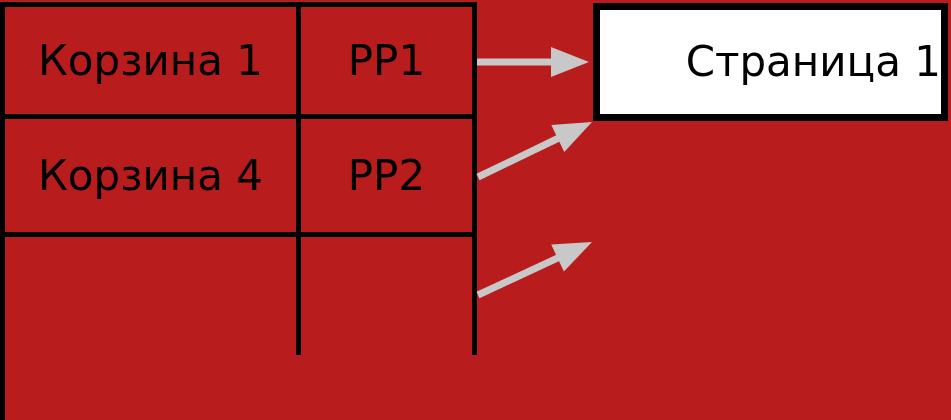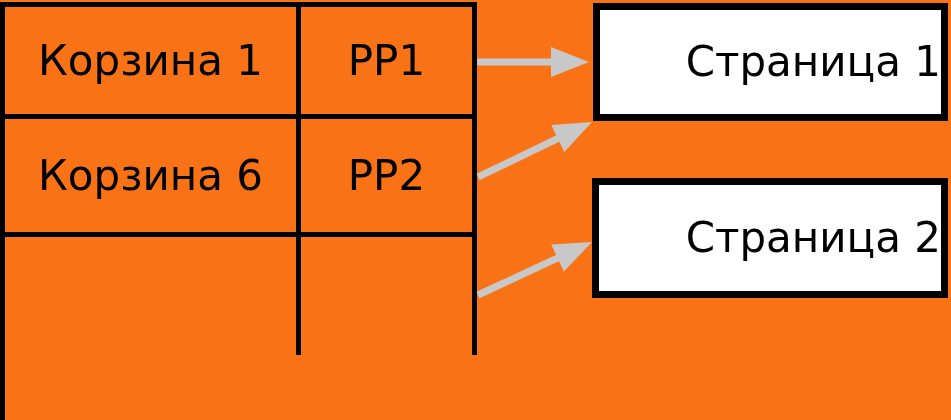--- a/index.html
+++ b/index.html
@@ -1,17 +1,17 @@
 <!DOCTYPE html>
 <html><head>
 <meta charset="utf-8">
 <style>
   html,body{margin:0;padding:0;background:#fff;}
   #canvas{
-    position:relative;width:951px;height:420px;overflow:hidden;background:#f97316;
+    position:relative;width:951px;height:420px;overflow:hidden;background:#b91c1c;
     font-family:"DejaVu Sans","Liberation Sans",sans-serif;color:#000;
   }
   
   #baskets-table{
     position:absolute;left:0;top:2px;width:477px;height:418px;
     display:grid;grid-template-columns:296px 1fr;grid-template-rows:112px 118px 118px 1fr;
     border-top:5px solid #000;border-left:5px solid #000;box-sizing:border-box;
   }
   .cell{
     border-right:5px solid #000;border-bottom:5px solid #000;
@@ -31,33 +31,30 @@
   #arrow-layer{position:absolute;left:0;top:0;width:951px;height:420px;pointer-events:none;}
 </style>
 </head>
 <body>
 
 <div id="canvas">
 
   <div id="baskets-table">
     <div class="cell">Корзина 1</div>
     <div class="cell">PP1</div>
-    <div class="cell">Корзина 6</div>
+    <div class="cell">Корзина 4</div>
     <div class="cell">PP2</div>
     <div class="cell last"></div>
     <div class="cell last"></div>
   </div>
 
   <div id="page-box-1" class="page-box">
     <span>Страница 1</span>
   </div>
 
-  <div id="page-box-2" class="page-box">
-    <span>Страница 2</span>
-  </div>
 
   <svg id="arrow-layer" width="951" height="420" viewBox="0 0 951 420" xmlns="http://www.w3.org/2000/svg">
       <line x1="477" y1="62" x2="555" y2="62" stroke="#c8c8c8" stroke-width="7"></line>
       <polygon points="589,62 551,77 551,47" fill="#c8c8c8"></polygon>
       <line x1="478" y1="177" x2="561.3776188209614" y2="136.77395583199234" stroke="#c8c8c8" stroke-width="7"></line>
       <polygon points="592,122 564.2929074316594,152.02194233239084 551.2570640504896,125.0021942332391" fill="#c8c8c8"></polygon>
       <line x1="478" y1="295" x2="561.1690775899754" y2="256.3336744537834" stroke="#c8c8c8" stroke-width="7"></line>
       <polygon points="592,242 563.8655901537004,271.6218666292393 551.2182303415386,244.41811156157053" fill="#c8c8c8"></polygon>
     </svg>
 

